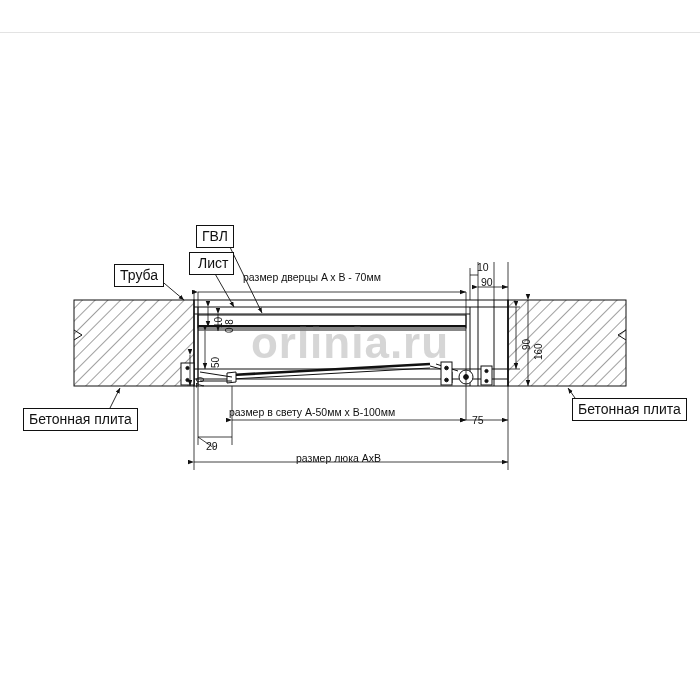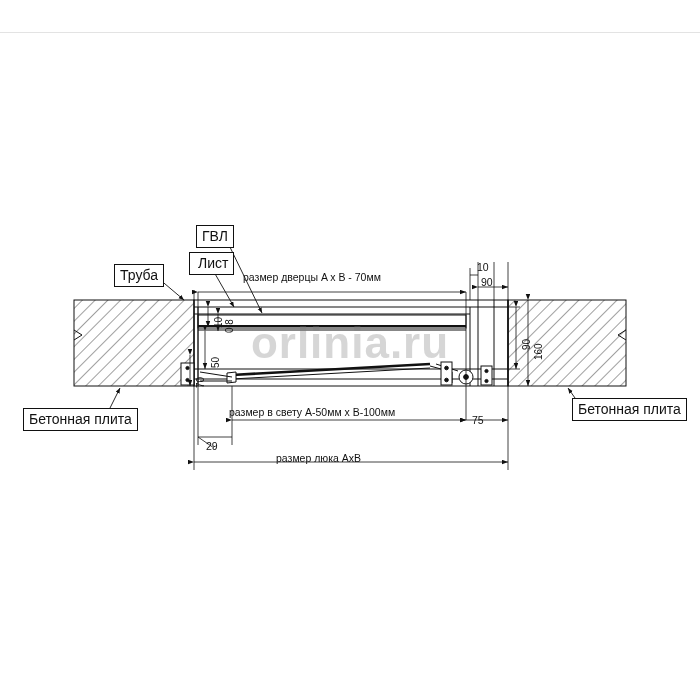--- a/index.html
+++ b/index.html
@@ -215,21 +215,21 @@
   <div class="wm">orlinia.ru</div>
 
   <div class="lbl boxed" style="left:114px; top:264px;">Труба</div>
   <div class="lbl boxed" style="left:189px; top:252px;padding-left:8px;">Лист</div>
   <div class="lbl boxed" style="left:196px; top:225px;">ГВЛ</div>
   <div class="lbl boxed" style="left:23px; top:408px;">Бетонная плита</div>
   <div class="lbl boxed" style="left:572px; top:398px;">Бетонная плита</div>
 
   <div class="lbl" style="left:243px; top:271px;">размер дверцы A x B - 70мм</div>
   <div class="lbl" style="left:229px; top:406px;">размер в свету A-50мм x B-100мм</div>
-  <div class="lbl" style="left:276px; top:452px;text-align:right;">размер люка AxB</div>
+  <div class="lbl" style="left:296px; top:452px;text-align:right;">размер люка AxB</div>
 
   <div class="lbl" style="left:477px; top:261px;">10</div>
   <div class="lbl" style="left:481px; top:276px;">90</div>
   <div class="lbl" style="left:472px; top:414px;">75</div>
   <div class="lbl" style="left:206px; top:440px;">29</div>
 
   <div class="vtxt" style="left:213px; top:328px;">10</div>
   <div class="vtxt" style="left:224px; top:333px;">0,8</div>
   <div class="vtxt" style="left:210px; top:368px;">50</div>
   <div class="vtxt" style="left:195px; top:388px;">70</div>

